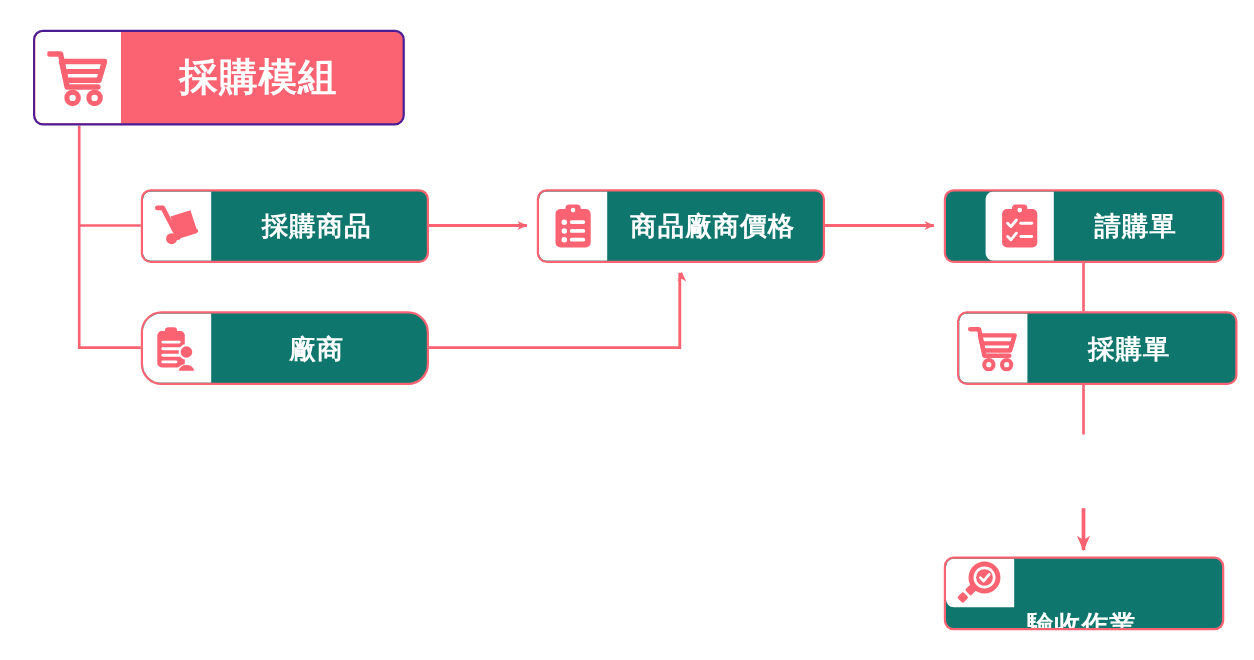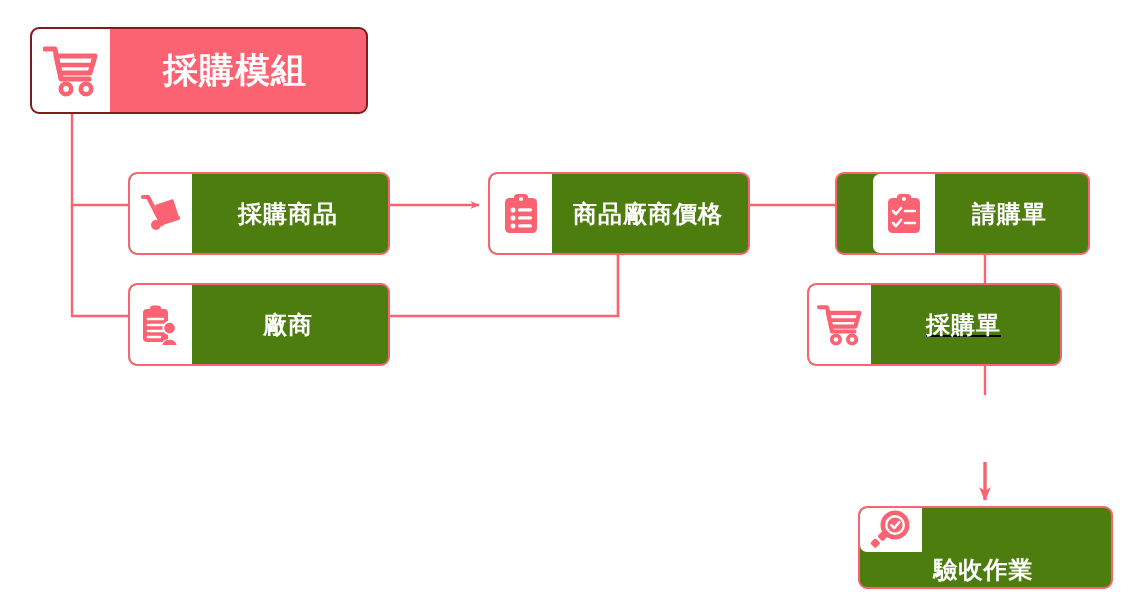--- a/index.html
+++ b/index.html
@@ -52,40 +52,40 @@
     white-space: nowrap;
     box-sizing: border-box;
   }
   
   .node-root {
     left: 30px;
     top: 27px;
     width: 338px;
     height: 87px;
     background: #fb6372;
-    border: 2px solid #7f1d1d;
+    border: 2px solid #4c1d95;
   }
   .node-root .node-icon { width: 78px; border-radius: 7px 0 0 7px; }
   .node-root .node-label { font-size: 35px; padding-right: 6px; }
 
   
   .node-std {
-    height: 83px;
-    background: #4d7c0f;
+    height: 67px;
+    background: #0f766e;
     border: 2px solid #fb6372;
     text-align: center;
   }
   .node-std .node-icon { width: 62px; border-radius: 7px 0 0 7px; }
   .node-std .node-label { font-size: 24px; padding-right: 4px; }
 
   .pos-purchase-product { left: 128px; top: 172px; width: 262px; }
-  .pos-vendor           { left: 128px; top: 283px; width: 262px; }
+  .pos-vendor           { left: 128px; top: 283px; width: 262px; border-radius: 19px; }
   .pos-vendor-price     { left: 488px; top: 172px; width: 262px; }
-  .pos-requisition      { left: 835px; top: 172px; width: 255px; padding-left: 36px; }
-  .pos-purchase-order   { left: 807px; top: 283px; width: 255px; text-decoration: underline; }
+  .pos-requisition      { left: 858px; top: 172px; width: 255px; padding-left: 36px; }
+  .pos-purchase-order   { left: 870px; top: 283px; width: 255px; }
   .pos-goods-receipt    { left: 858px; top: 395px; width: 255px; }
   .pos-acceptance       { left: 858px; top: 506px; width: 255px; flex-direction: column; }
 
   .ic { display: block; }
 </style>
 </head>
 <body>
 
 <div id="diagram">
 

